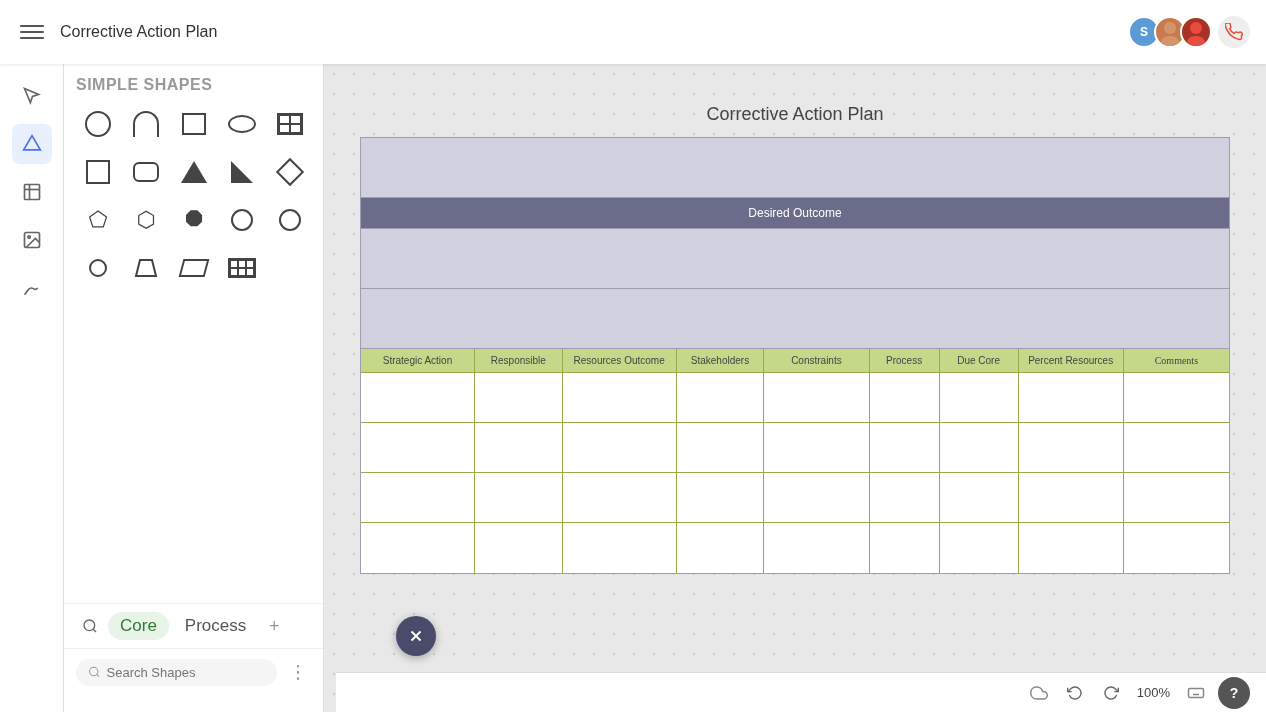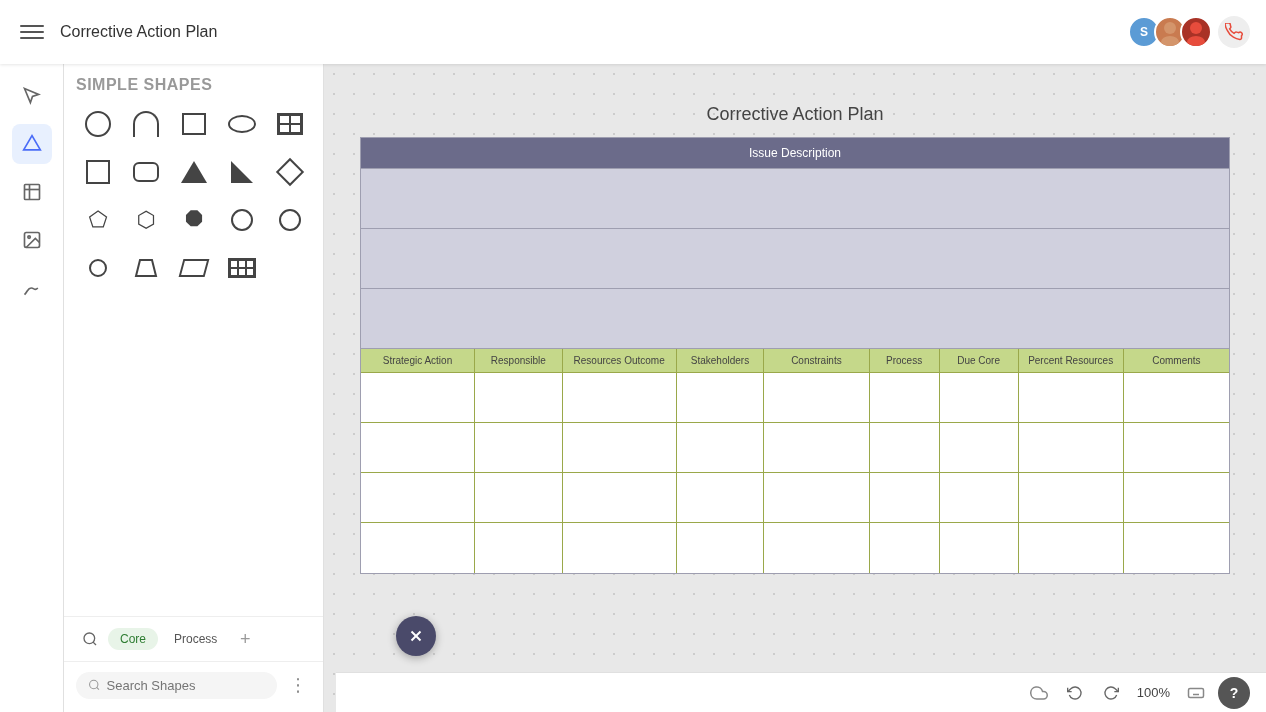--- a/index.html
+++ b/index.html
@@ -136,38 +136,38 @@
       gap: 4px;
     }
     .shapes-tab-icon {
       width: 28px; height: 28px; border-radius: 4px;
       display: flex; align-items: center; justify-content: center;
       cursor: pointer; color: #666; font-size: 14px;
     }
     .shapes-tab {
       padding: 4px 12px;
       border-radius: 16px;
-      font-size: 12px;
+      font-size: 17px;
       cursor: pointer;
       color: #555;
     }
     .shapes-tab.active {
       background: #e8f4e8;
       color: #2e7d32;
       font-weight: 500;
     }
     .shapes-tab-add {
       width: 24px; height: 24px;
       display: flex; align-items: center; justify-content: center;
       font-size: 18px; color: #999; cursor: pointer; border-radius: 50%;
     }
 
     
     .shapes-search {
-      padding: 8px 12px 12px;
+      padding: 8px 12px 25px;
       display: flex;
       align-items: center;
       gap: 8px;
       border-top: 1px solid #eee;
     }
     .search-input-wrap {
       flex: 1;
       display: flex;
       align-items: center;
       gap: 6px;
@@ -240,21 +240,21 @@
       background: #c5d88a;
       border-bottom: 1px solid #9aa84a;
     }
     .table-header-cell {
       font-size: 10px;
       color: #444;
       text-align: center;
       padding: 6px 4px;
       border-right: 1px solid #9aa84a;
     }
-    .table-header-cell:last-child { border-right: none; }
+    .table-header-cell:last-child { border-right: none; font-family: Liberation Serif, serif; }
 
     
     .table-data-row {
       display: grid;
       grid-template-columns: 1.3fr 1fr 1.3fr 1fr 1.2fr 0.8fr 0.9fr 1.2fr 1.2fr;
       border-bottom: 1px solid #9aa84a;
       min-height: 50px;
     }
     .table-data-cell {
       border-right: 1px solid #9aa84a;
@@ -482,23 +482,23 @@
       <div class="search-more">⋮</div>
     </div>
   </div>
 
   <div class="canvas-area" style="position: relative;">
     <div class="diagram-container">
       <div class="diagram-title">Corrective Action Plan</div>
 
       <div class="diagram-body">
 
-        <div class="section-header">Issue Description</div>
         <div class="section-content"></div>
 
+        <div class="section-header">Desired Outcome</div>
         <div class="section-content"></div>
 
         <div class="section-content"></div>
 
         <div class="table-header-row">
           <div class="table-header-cell">Strategic Action</div>
           <div class="table-header-cell">Responsible</div>
           <div class="table-header-cell">Resources Outcome</div>
           <div class="table-header-cell">Stakeholders</div>
           <div class="table-header-cell">Constraints</div>

